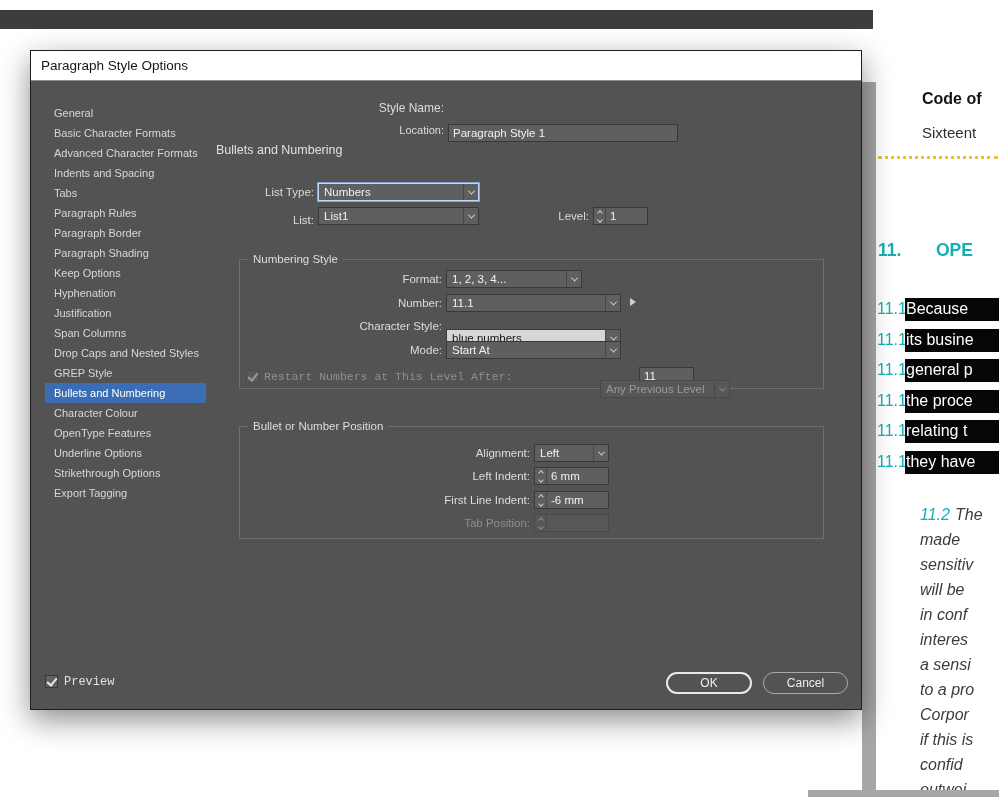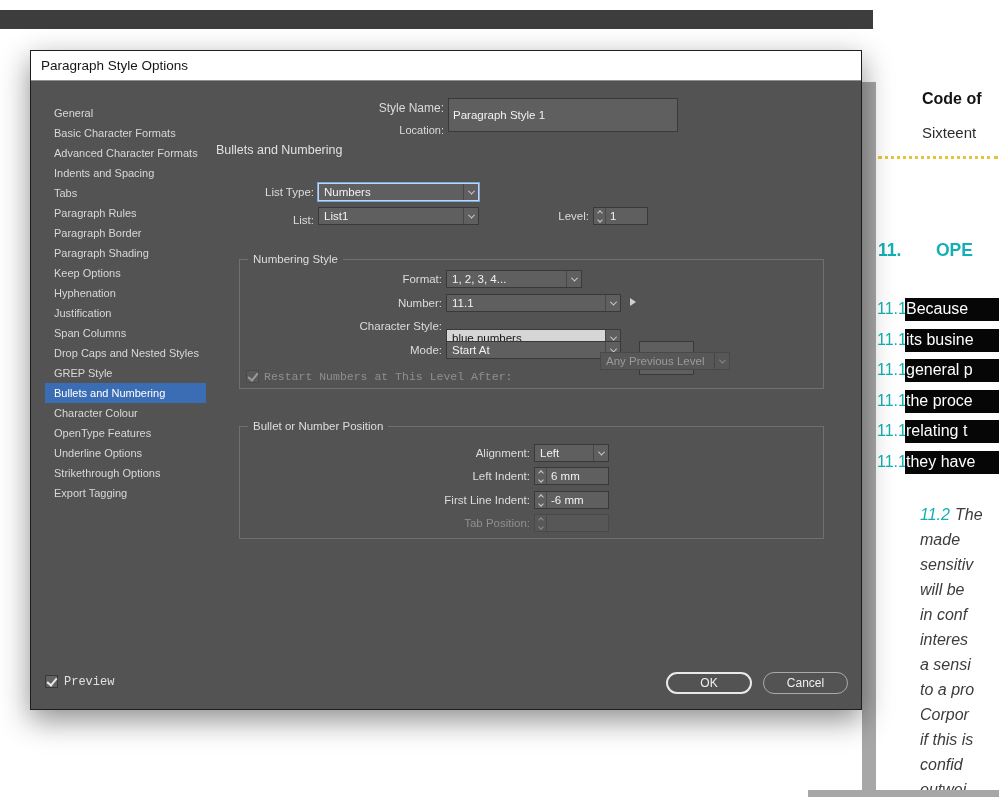--- a/index.html
+++ b/index.html
@@ -31,21 +31,21 @@
   .title-bar span { display:block; line-height:30px; padding-left:10px; font-size:13.5px; color:#161616; }
 
   .side-item { position:absolute; left:14px; width:161px; height:20px; line-height:20px; padding-left:9px; font-size:11px; color:#d8d8d8; cursor:default; white-space:nowrap; }
   .side-item.selected { background:#3b6db5; color:#ffffff; }
 
   .lbl { position:absolute; height:18px; line-height:18px; font-size:11.5px; color:#dcdcdc; text-align:right; white-space:nowrap; }
   .lbl.dim { color:#8f8f8f; }
   .lbl.left { text-align:left;font-family:Liberation Mono, monospace; }
 
   .fld { position:absolute; height:18px; background:#5f5f5f; border:1px solid #393939; color:#f2f2f2; font-size:11.5px; }
-  input.fld { padding:16px 4px; font-family:"Liberation Sans", sans-serif; outline:none; }
+  input.fld { padding:0 4px; font-family:"Liberation Sans", sans-serif; outline:none;margin-top:26px; }
 
   .dd { display:flex; align-items:stretch; }
   .dd .val { flex:1; padding-left:5px; line-height:16px; white-space:nowrap; overflow:hidden; }
   .dd .arr { width:15px; flex:none; display:flex; align-items:center; justify-content:center; border-left:1px solid #474747; }
   .cv { width:5px; height:5px; border-right:1.4px solid #d8d8d8; border-bottom:1.4px solid #d8d8d8; transform:rotate(45deg) translate(-1px,-1px); }
   .dd.focus { border-color:#bcd9f7; box-shadow:0 0 0 1px #7fa8d9; }
   .dd.light .val { background:#d6d6d6; color:#161616; line-height:16px; }
   .dd.dis { background:#575757; border-color:#494949; color:#9b9b9b; }
   .dd.dis .cv { border-color:#909090; }
 
@@ -217,21 +217,21 @@
     <div class="fld dd" style="left:206px; top:81px; width:175px">
       <span class="val">Start At</span>
       <span class="arr">
           <span class="cv"></span>
         </span>
     </div>
     <input class="fld" style="left: 399px; top: 81px; width: 55px;" value="11">
 
     <span class="cb checked dis" style="left:6px; top:110px"></span>
     <div class="lbl dim left" style="left:24px; top:108px">Restart Numbers at This Level After:</div>
-    <div class="fld dd dis" style="left:360px; top:92px; width:130px">
+    <div class="fld dd dis" style="left:360px; top:120px; width:130px">
       <span class="val">Any Previous Level</span>
       <span class="arr">
           <span class="cv"></span>
         </span>
     </div>
   </div>
 
   <div class="grp" style="left:208px; top:375px; width:585px; height:113px">
     <span class="grp-title">Bullet or Number Position</span>
 

